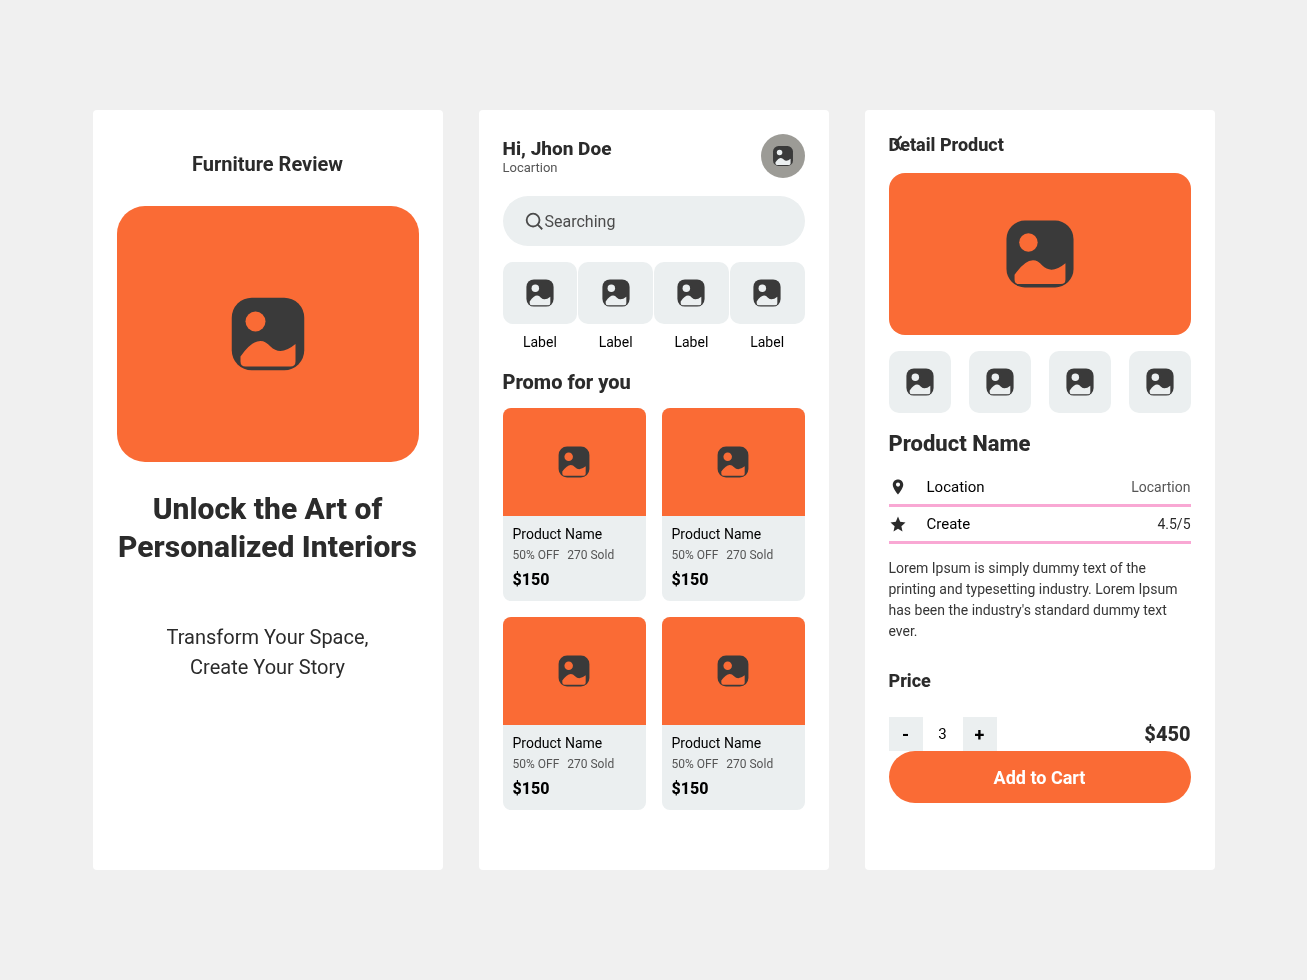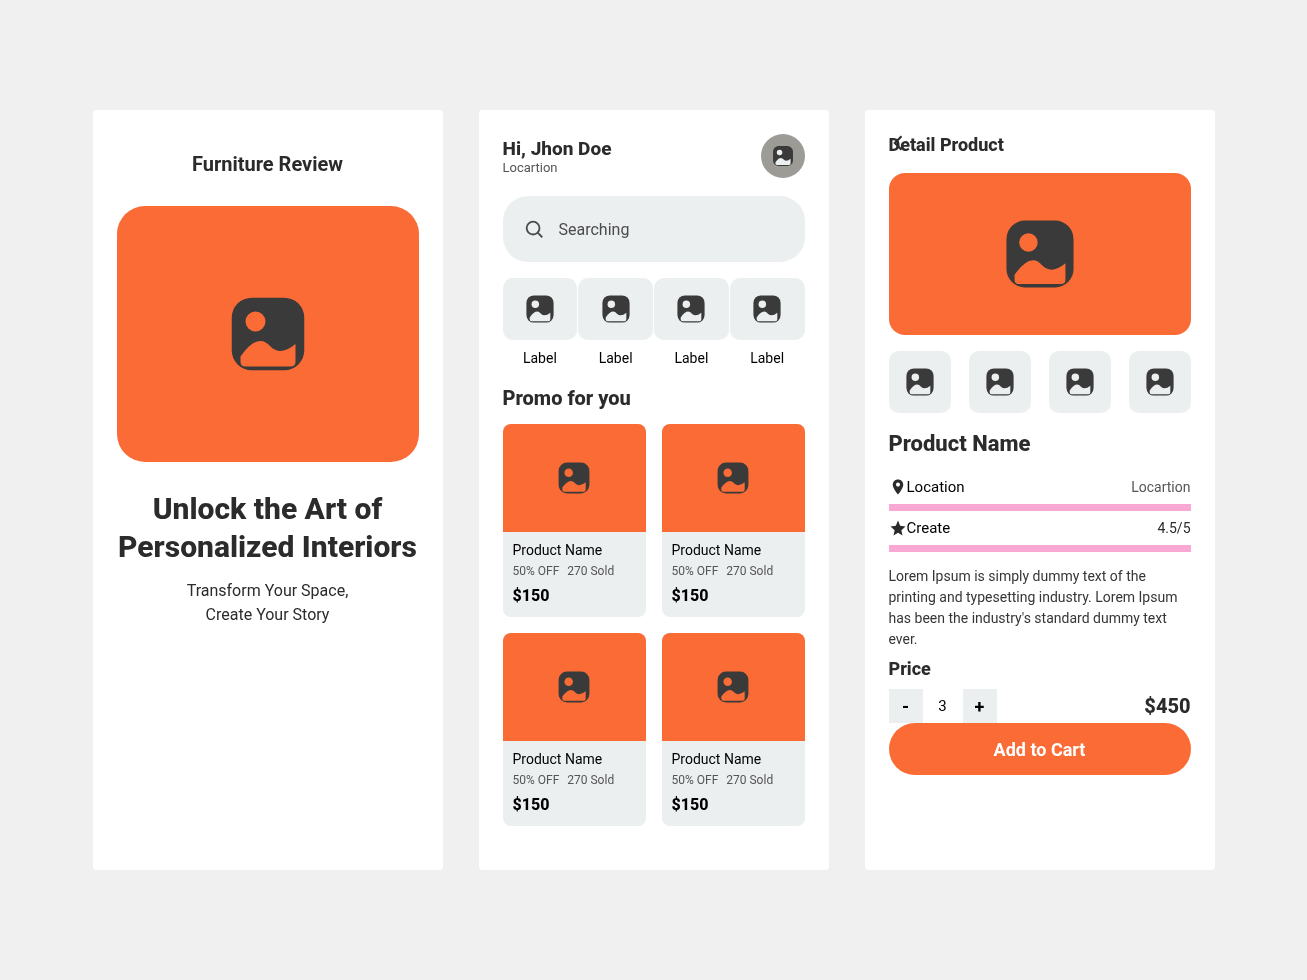--- a/index.html
+++ b/index.html
@@ -9,29 +9,29 @@
 .orange { background:#fa6b35; }
 .darkf  { color:#2b2b2b; }
 
 .img-placeholder { display:flex; align-items:center; justify-content:center; }
 .img-placeholder svg { width:42%; max-width:80px; }
 
 .brand { font-weight:700; font-size:20px; text-align:center; margin:18px 0 30px;}
 .hero-img { width:100%; height:256px; border-radius:28px;}
 .hero-img svg{ width:80px;}
 .headline { font-weight:800; font-size:30px; line-height:1.25; text-align:center; margin:28px 0 14px;}
-.sub  { font-size:16px; text-align:center; line-height:1.5; margin-bottom:40px;}
+.sub  { font-size:20px; text-align:center; line-height:1.5; margin-bottom:40px;margin-top:43px;}
 .cta  { width:100%; height:52px; border:none; border-radius:30px; background:#fa6b35; color:#fff; font-size:18px; font-weight:600;}
 
 .row { display:flex; align-items:center; }
 .hdr-name { font-weight:800; font-size:19px; }
 .hdr-loc  { font-size:13px; color:#555;}
 .avatar   { width:44px;height:44px;border-radius:22px;background:#9c9b96;display:flex;align-items:center;justify-content:center;}
 .avatar svg{width:22px;}
-.search { margin:18px 0 16px; height:66px; border-radius:25px; background:#ebeff0; display:flex; align-items:center; padding:0 20px; gap:14px; color:#4b4b4b;}
+.search { margin:18px 0 16px; height:50px; border-radius:25px; background:#ebeff0; display:flex; align-items:center; padding:0 20px; gap:0; color:#4b4b4b;}
 .search svg{width:22px;height:22px;stroke:#4b4b4b;}
 .cats { display:flex; gap:1px;}
 .cat  { flex:1; text-align:center;}
 .cat .tile{ height:62px;border-radius:10px;background:#ebeff0;display:flex;align-items:center;justify-content:center;}
 .cat .tile svg{width:30px;}
 .cat .lab{ font-size:14px; margin-top:10px;}
 .section-title{ font-weight:800;font-size:20px;margin:20px 0 14px;}
 .grid2{display:grid;grid-template-columns:1fr 1fr;gap:16px;}
 .card{ border-radius:8px; overflow:hidden; background:#ebeff0;}
 .card .top{ height:108px; background:#fa6b35; display:flex;align-items:center;justify-content:center;}
@@ -43,27 +43,27 @@
 
 .detail-hdr{display:flex;align-items:center;justify-content:flex-start;position:relative;margin-bottom:18px;}
 .detail-hdr .back{position:absolute;left:0;}
 .detail-hdr .title{font-weight:800;font-size:18px;}
 .main-img{height:162px;border-radius:16px;}
 .main-img svg{width:74px;}
 .thumbs{display:flex;gap:18px;margin:16px 0 18px;}
 .thumbs .t{flex:1;height:62px;border-radius:10px;background:#ebeff0;display:flex;align-items:center;justify-content:center;}
 .thumbs .t svg{width:30px;}
 .pname{font-weight:800;font-size:22px;margin-bottom:14px;}
-.line{display:flex;align-items:center;padding:8px 0;border-bottom:7px solid #f9a8d4;gap:0;}
+.line{display:flex;align-items:center;padding:8px 0;border-bottom:3px solid #f9a8d4;gap:20px;}
 .line:last-of-type{border-bottom:none;}
 .line .k{font-size:15px;flex:1;}
 .line .v{font-size:14px;color:#555;}
 .line svg{width:18px;height:18px;}
-.desc{font-size:14px;color:#363636;line-height:1.5;margin:14px 0 8px;}
-.price-lbl{font-weight:800;font-size:18px;margin-bottom:10px;}
+.desc{font-size:14px;color:#363636;line-height:1.5;margin:14px 0 28px;}
+.price-lbl{font-weight:800;font-size:18px;margin-bottom:26px;}
 .qtyrow{display:flex;align-items:center;}
 .qtyrow .btn{width:34px;height:34px;background:#ebeff0;border:none;font-size:18px;font-weight:700;}
 .qtyrow .n{width:40px;text-align:center;font-size:15px;}
 .qtyrow .big{margin-left:auto;font-weight:800;font-size:20px;}
 .add{width:100%;height:52px;border:none;border-radius:30px;background:#fa6b35;color:#fff;font-size:18px;font-weight:700;}
 </style>
 </head>
 <body>
 
 <svg width="0" height="0" style="position:absolute">

